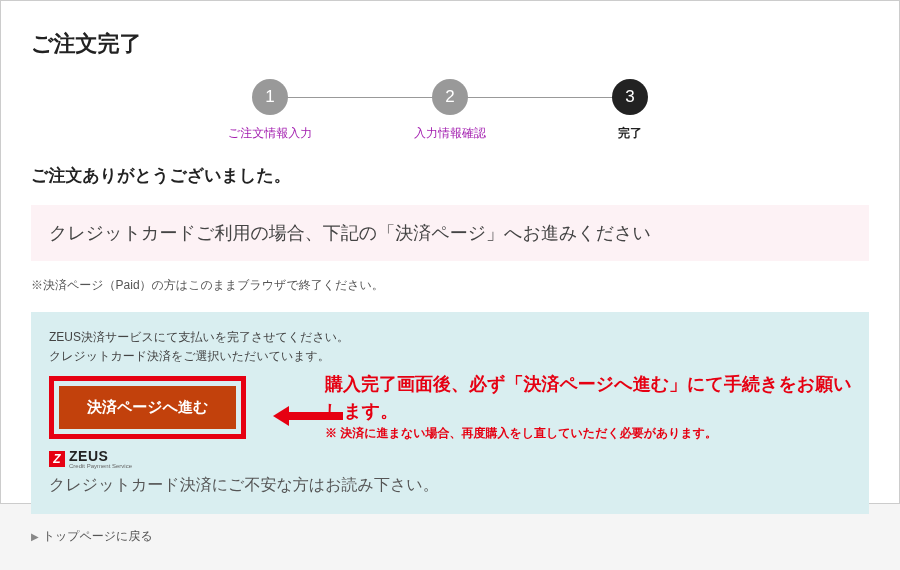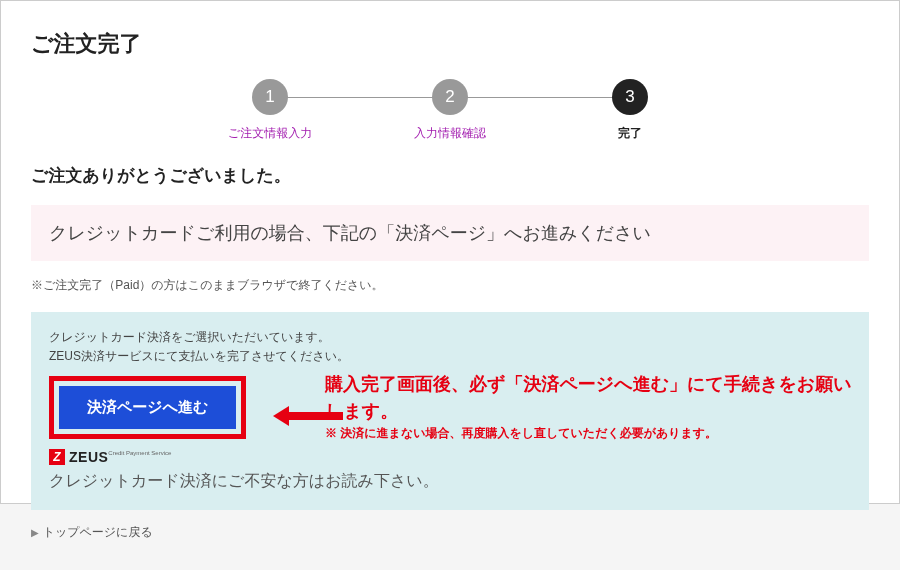--- a/index.html
+++ b/index.html
@@ -97,21 +97,21 @@
       line-height: 1.6;
     }
     .btn-wrap {
       display: inline-block;
       border: 5px solid #e60012;
       padding: 5px;
       margin-top: 10px;
       margin-bottom: 8px;
     }
     .pay-button {
-      background: #1d4ed8;
+      background: #c2410c;
       color: #fff;
       border: none;
       font-size: 15px;
       font-weight: bold;
       padding: 12px 28px;
       cursor: pointer;
       display: block;
     }
     .zeus-logo {
       display: flex;
@@ -124,21 +124,21 @@
       height: 16px;
       background: #e60012;
       display: flex;
       align-items: center;
       justify-content: center;
       color: #fff;
       font-size: 12px;
       font-weight: bold;
       font-style: italic;
     }
-    .zeus-text-block { display: flex; line-height: 1; }
+    .zeus-text-block { display: flex; flex-direction: column; line-height: 1; }
     .zeus-name { font-size: 14px; font-weight: bold; color: #222; letter-spacing: 0.5px; }
     .zeus-sub { font-size: 6px; color: #666; }
     .zeus-note {
       font-size: 16px;
       color: #555;
       margin-top: 6px;
     }
     .callout {
       position: absolute;
       left: 324px;
@@ -196,25 +196,25 @@
     <div class="step">
       <div class="step-circle active">3</div>
       <div class="step-label active-label">完了</div>
     </div>
   </div>
 
   <div class="thanks">ご注文ありがとうございました。</div>
 
   <div class="notice-box">クレジットカードご利用の場合、下記の「決済ページ」へお進みください</div>
 
-  <div class="sub-note">※ご注文完了（Paid）の方はこのままブラウザで終了ください。</div>
+  <div class="sub-note">※決済ページ（Paid）の方はこのままブラウザで終了ください。</div>
 
   <div class="payment-panel">
+    <div class="panel-line">ZEUS決済サービスにて支払いを完了させてください。</div>
     <div class="panel-line">クレジットカード決済をご選択いただいています。</div>
-    <div class="panel-line">ZEUS決済サービスにて支払いを完了させてください。</div>
     <div class="btn-wrap">
       <button class="pay-button">決済ページへ進む</button>
     </div>
     <div class="zeus-logo">
       <div class="zeus-mark">Z</div>
       <div class="zeus-text-block">
         <span class="zeus-name">ZEUS</span>
         <span class="zeus-sub">Credit Payment Service</span>
       </div>
     </div>

